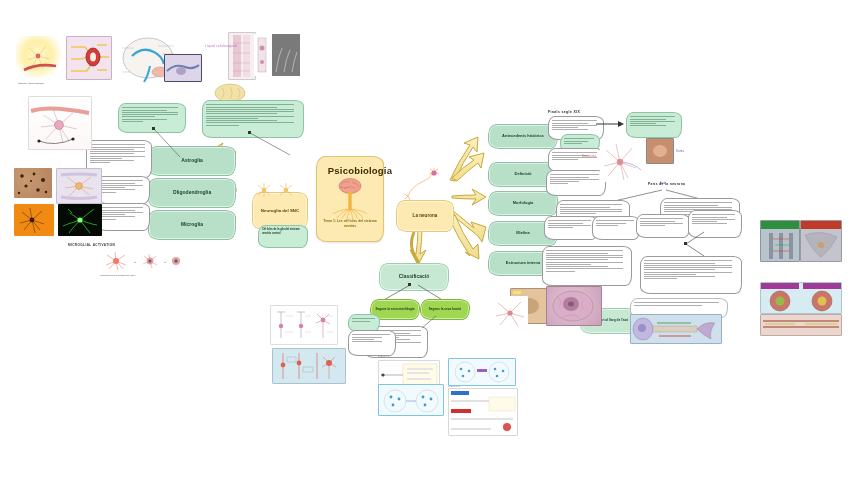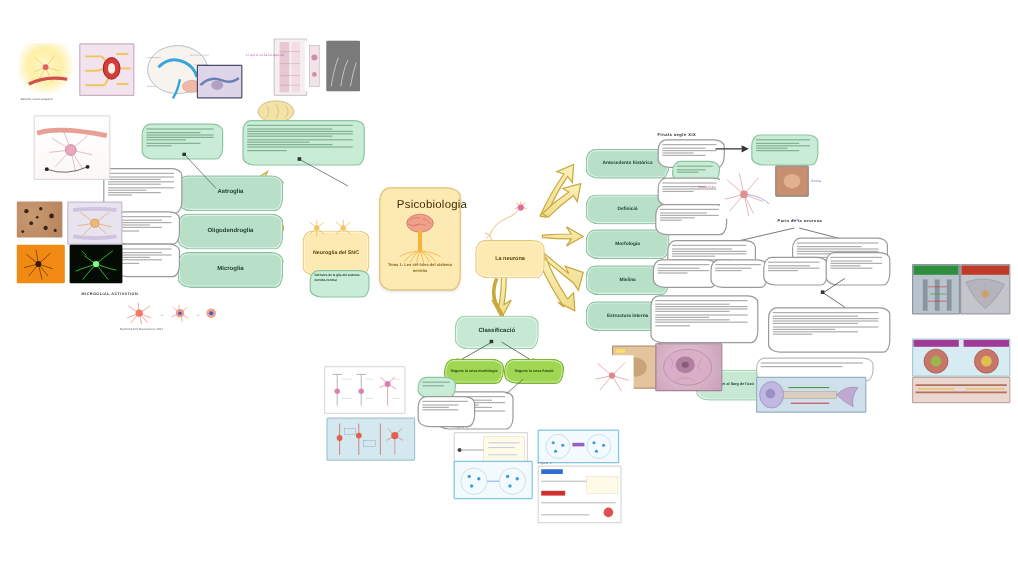--- a/index.html
+++ b/index.html
@@ -27,21 +27,21 @@
     border-radius:8px 10px 7px 11px / 10px 7px 11px 8px;
   }
 
   
   #title-card{
     position:absolute;background:#fdeab2;border:1px solid #e0c471;
     border-radius:9px 12px 8px 11px / 12px 8px 12px 9px;
     display:flex;flex-direction:column;align-items:center;
     padding-top:8px;box-shadow:0 1px 2px rgba(0,0,0,.12);
   }
-  #title-card .t{font-weight:normal;font-size:9.5px;color:#3a2d06;letter-spacing:.2px;padding-left:20px;}
+  #title-card .t{font-weight:bold;font-size:9.5px;color:#3a2d06;letter-spacing:.2px;padding-left:20px;}
   #title-card .sub{font-size:3.4px;color:#8a6a12;font-weight:bold;text-align:center;
                    line-height:1.35;padding:0 6px;}
 
   
   .arrow{position:absolute;pointer-events:none;}
 
   
   .note{
     position:absolute;background:#ffffff;border:1px solid #9a9a9a;
     border-radius:7px 9px 6px 10px / 9px 6px 10px 7px;

